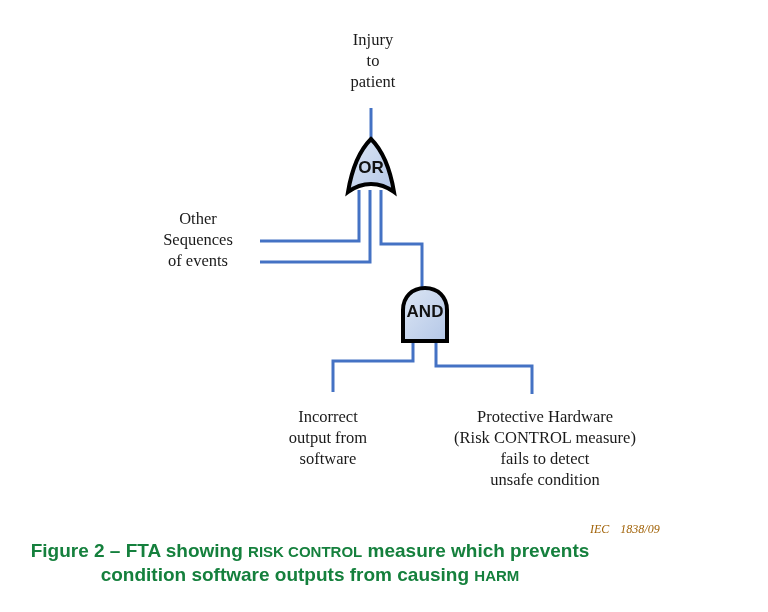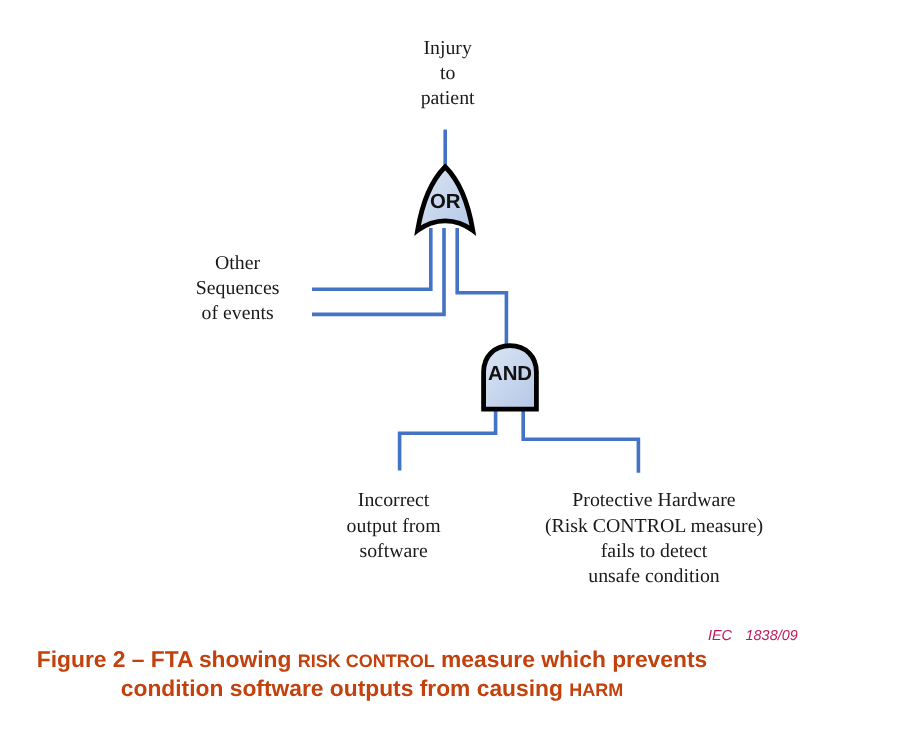--- a/index.html
+++ b/index.html
@@ -2,22 +2,22 @@
 <html><head>
 <meta charset="utf-8">
 <style>
   html, body { margin:0; padding:0; background:#ffffff; }
   body { width:768px; height:612px; position:relative; overflow:hidden; }
   #diagram { position:absolute; left:0; top:0; width:768px; height:612px; }
   .serif { font-family: "Liberation Serif", "DejaVu Serif", serif; font-size:16.5px; fill:#1a1a1a; }
   .gate-label { font-family: "Liberation Sans", "DejaVu Sans", sans-serif; font-weight:bold; font-size:17px; fill:#111; }
   .wire { stroke:#4472c4; stroke-width:3; fill:none; }
   .gate { stroke:#000; stroke-width:4; fill:url(#gateGrad); }
-  .ref { position:absolute; left:590px; top:522px; font-family:Liberation Sans, sans-serif; font-style:italic; font-size:12px; color:#be185d; word-spacing:8px; }
-  .caption { position:absolute; left:0; width:620px; text-align:center; font-family:"Liberation Sans", "DejaVu Sans", sans-serif; font-weight:bold; font-size:19px; color:#c2410c; }
+  .ref { position:absolute; left:590px; top:522px; font-family:Liberation Serif, serif; font-style:italic; font-size:12px; color:#a16207; word-spacing:8px; }
+  .caption { position:absolute; left:0; width:620px; text-align:center; font-family:"Liberation Sans", "DejaVu Sans", sans-serif; font-weight:bold; font-size:19px; color:#15803d; }
   .caption .sc { font-size:15px; }
   #cap1 { top:540px; }
   #cap2 { top:564px; }
 </style>
 </head>
 <body>
 
 <svg id="diagram" viewBox="0 0 768 612" xmlns="http://www.w3.org/2000/svg">
   <defs>
     <linearGradient id="gateGrad" x1="0" y1="0" x2="1" y2="1">

